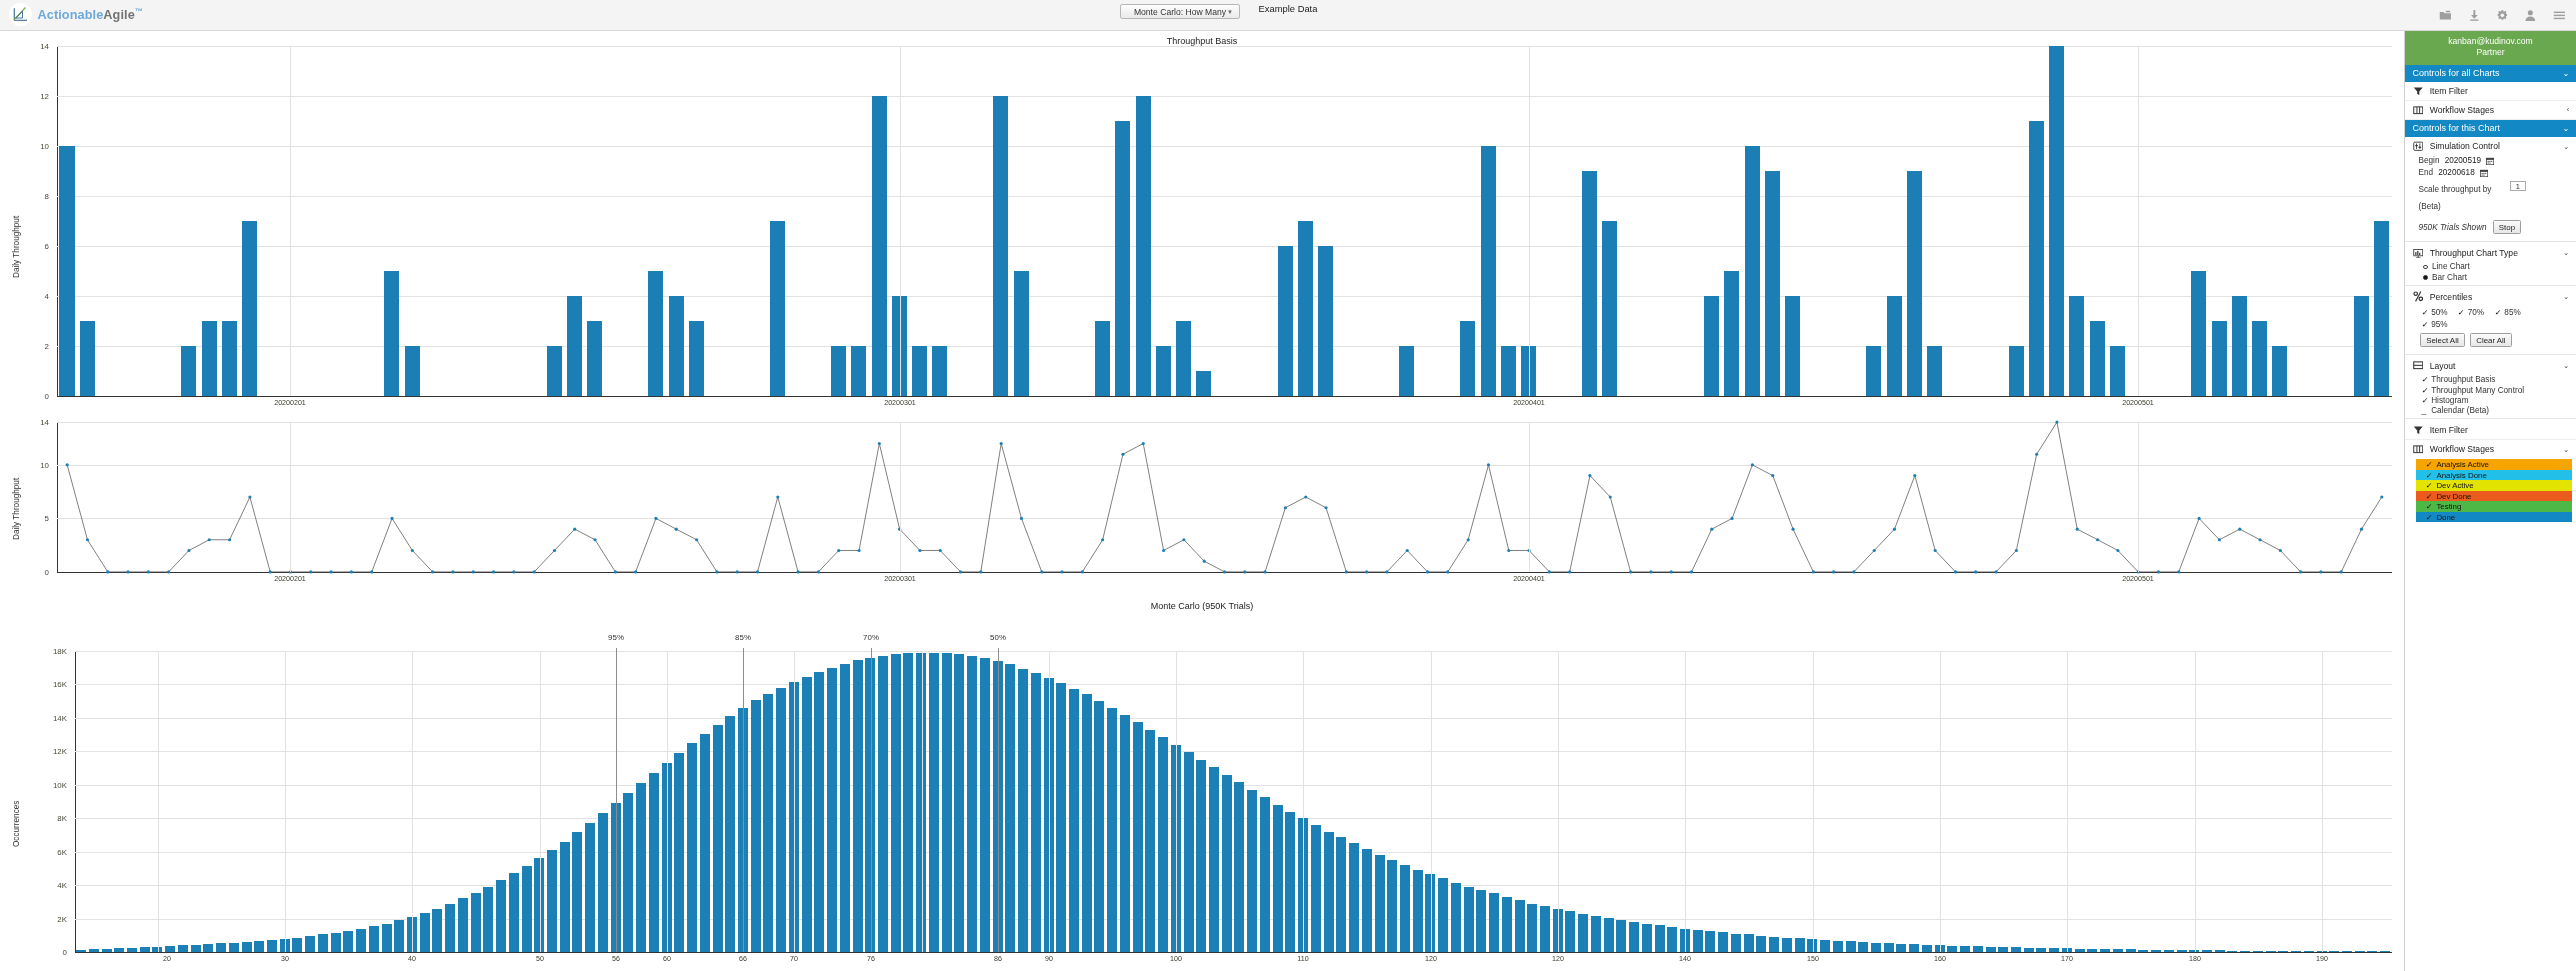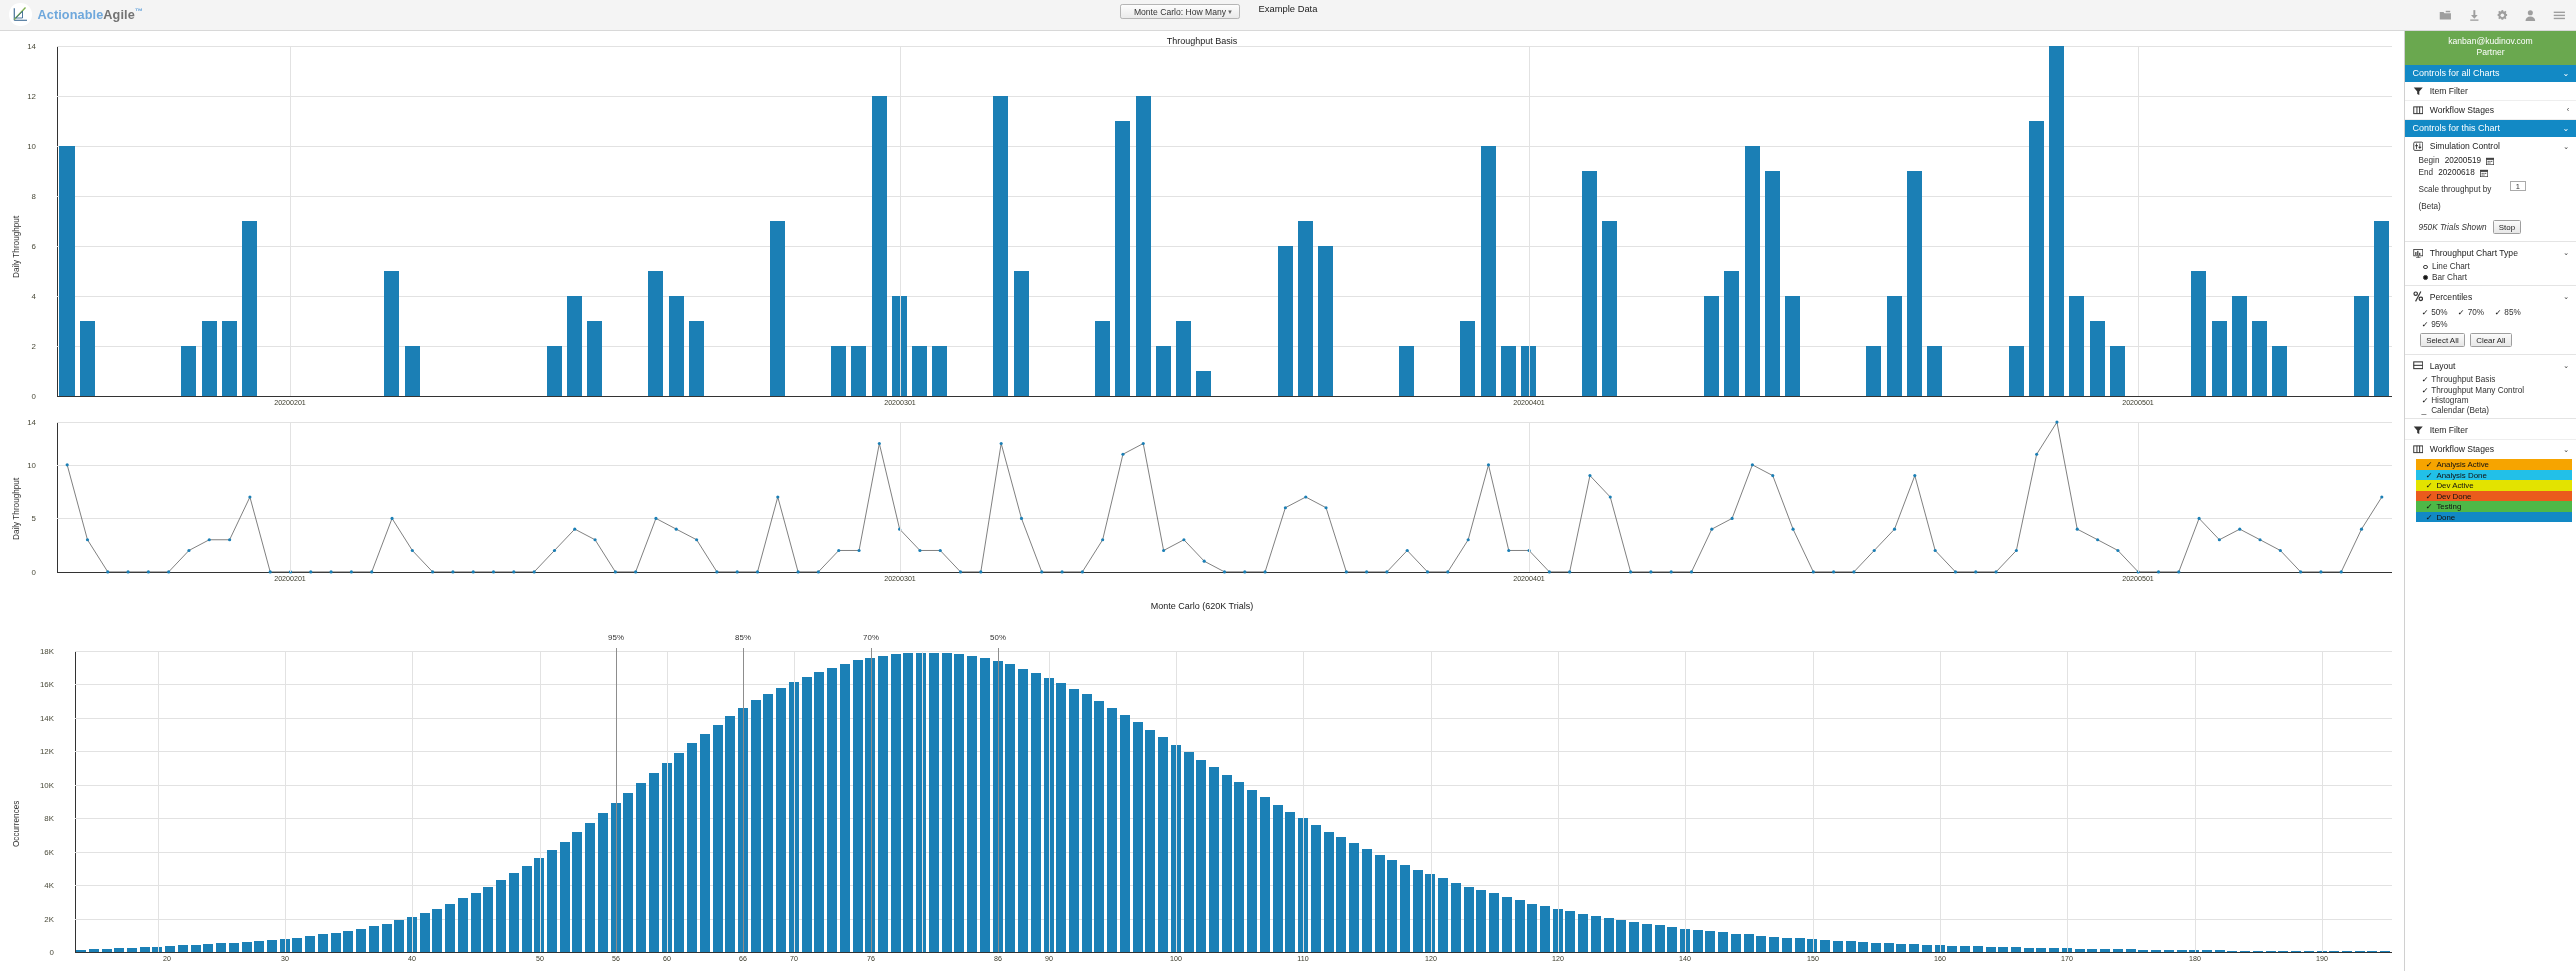--- a/index.html
+++ b/index.html
@@ -57,21 +57,21 @@
 
   
   .charts{position:absolute;left:0;top:31px;width:2404px;height:940px;background:#fff;}
   .ctitle{text-align:center;font-size:9px;color:#222;padding-top:5.2px;}
   .ylabel{position:absolute;font-size:8.2px;color:#333;transform:rotate(-90deg);transform-origin:0 0;white-space:nowrap;}
   .plot{position:absolute;}
   .gridline{position:absolute;left:0;height:0.7px;background:#e2e2e2;width:100%;}
   .vgrid{position:absolute;top:0;width:0.7px;background:#e2e2e2;}
   .axisY{position:absolute;top:0;width:0.7px;background:#333;}
   .axisX{position:absolute;left:0;height:0.7px;background:#333;}
-  .ytick{position:absolute;right:100%;margin-right:21px;font-size:7.9px;color:#4a4a3a;transform:translateY(-50%);white-space:nowrap;}
+  .ytick{position:absolute;right:100%;margin-right:8px;font-size:7.9px;color:#4a4a3a;transform:translateY(-50%);white-space:nowrap;}
   .xtick{position:absolute;top:100%;margin-top:3px;font-size:7.1px;color:#3a3a2a;transform:translateX(-50%);white-space:nowrap;}
   .bar{position:absolute;bottom:0;background:#1b7fb5;}
   .hbar{position:absolute;bottom:0;background:#1b80b6;}
   .pctline{position:absolute;top:0;width:0.7px;background:#8d8d8d;}
   .pctlbl{position:absolute;font-size:7.9px;color:#333;transform:translateX(-50%);}
   svg.linesvg{position:absolute;left:0;top:0;overflow:visible;}
 </style>
 </head>
 <body>
 
@@ -360,21 +360,21 @@
         <div class="vgrid" style="left: 233px; height: 150px;"></div>
         <div class="xtick" style="left: 233px;">20200201</div>
         <div class="vgrid" style="left: 843px; height: 150px;"></div>
         <div class="xtick" style="left: 843px;">20200301</div>
         <div class="vgrid" style="left: 1472px; height: 150px;"></div>
         <div class="xtick" style="left: 1472px;">20200401</div>
         <div class="vgrid" style="left: 2081px; height: 150px;"></div>
         <div class="xtick" style="left: 2081px;">20200501</div>
       </div>
 
-    <div class="ctitle" style="padding-top:0;position:absolute;left:0;top:570px;width:2404px;">Monte Carlo (620K Trials)</div>
+    <div class="ctitle" style="padding-top:0;position:absolute;left:0;top:570px;width:2404px;">Monte Carlo (950K Trials)</div>
     <div class="ylabel" style="left:12px;top:816px;">Occurrences</div>
     <div class="plot" id="plot3" style="left:75px;top:620px;width:2317px;height:301px;">
         <div class="axisY" style="left: 0px; height: 301px;"></div>
         <div class="axisX" style="top: 301px; width: 2317px;"></div>
         <div class="ytick" style="top: 301px;">0</div>
         <div class="gridline" style="top: 268px;"></div>
         <div class="ytick" style="top: 268px;">2K</div>
         <div class="gridline" style="top: 234px;"></div>
         <div class="ytick" style="top: 234px;">4K</div>
         <div class="gridline" style="top: 201px;"></div>

